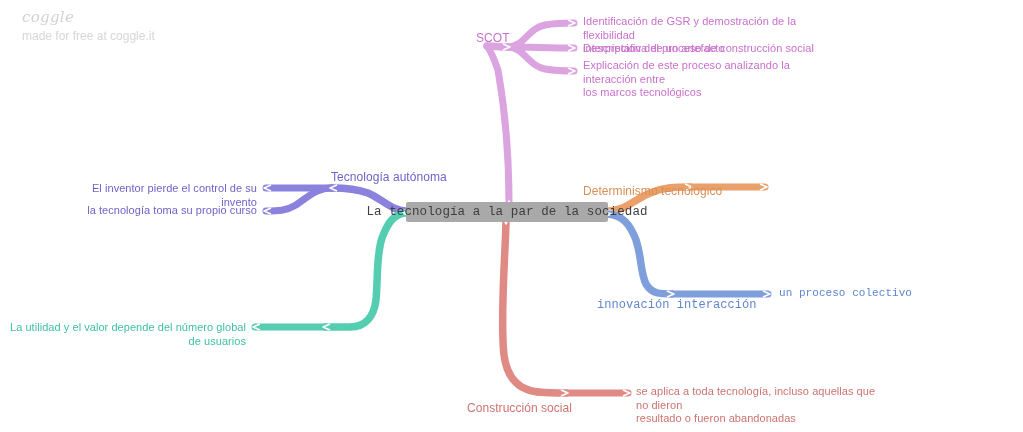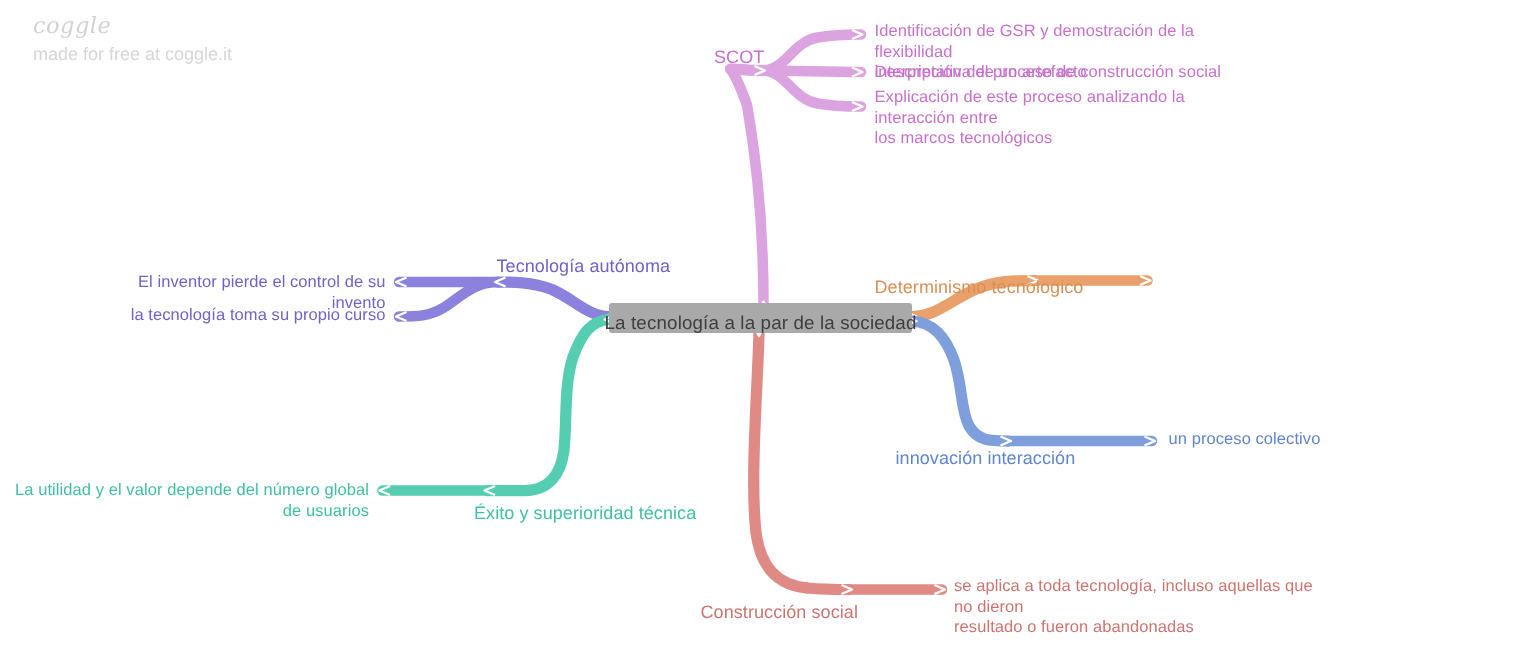--- a/index.html
+++ b/index.html
@@ -53,22 +53,23 @@
   
   .central-node {
     position: absolute;
     left: 406px;
     top: 202px;
     width: 202px;
     height: 20px;
     background: #a9a9a9;
     border-radius: 2px;
     display: flex;
-    align-items: flex-end;
+    align-items: center;
     justify-content: center;
+    font-family: Liberation Mono, monospace;
   }
   .central-node span {
     font-size: 12.5px;
     color: #3e3e3e;
     white-space: nowrap;
     letter-spacing: .1px;
   }
 
   
   .lbl {
@@ -79,21 +80,21 @@
     letter-spacing: .05px;
   }
   .lbl.big { font-size: 12px; line-height: 15px; }
   .lbl.r { text-align: right; }
 
   
   .c-orchid  { color: #c970cd; }
   .c-purple  { color: #6f63c9; }
   .c-teal    { color: #3fbfa4; }
   .c-orange  { color: #d98f55; }
-  .c-blue    { color: #5f85cf; }
+  .c-blue    { color: #5f85cf; font-family: Liberation Mono, monospace; }
   .c-salmon  { color: #cd7470; }
 </style>
 </head>
 <body>
 
 <div id="canvas">
 
   <svg id="wires" viewBox="0 0 1023 432" xmlns="http://www.w3.org/2000/svg">
 
     <g>
@@ -170,21 +171,20 @@
   <div class="lbl c-orchid" style="left:583px; top:15px; width:232px;">Identificación de GSR y demostración de la flexibilidad
 interpretativa de un artefacto</div>
   <div class="lbl c-orchid" style="left:583px; top:42px; width:232px;">Descripción del proceso de construcción social</div>
   <div class="lbl c-orchid" style="left:583px; top:59px; width:234px;">Explicación de este proceso analizando la interacción entre
 los marcos tecnológicos</div>
 
   <div class="lbl big c-purple" style="left:331px; top:170px;">Tecnología autónoma</div>
   <div class="lbl c-purple r" style="left:55px; top:182px; width:202px;">El inventor pierde el control de su invento</div>
   <div class="lbl c-purple r" style="left:55px; top:204px; width:202px;">la tecnología toma su propio curso</div>
 
-  <div class="lbl big c-teal" style="left:316px; top:335px;">Éxito y superioridad técnica</div>
   <div class="lbl c-teal r" style="left:10px; top:321px; width:236px;">La utilidad y el valor depende del número global de usuarios</div>
 
   <div class="lbl big c-orange" style="left:583px; top:184px;">Determinismo tecnologico</div>
 
   <div class="lbl big c-blue" style="left:597px; top:298px;">innovación interacción</div>
   <div class="lbl c-blue" style="left:779px; top:287px; width:160px;">un proceso colectivo</div>
 
   <div class="lbl big c-salmon" style="left:467px; top:401px;">Construcción social</div>
   <div class="lbl c-salmon" style="left:636px; top:385px; width:240px;">se aplica a toda tecnología, incluso aquellas que no dieron
 resultado o fueron abandonadas</div>

